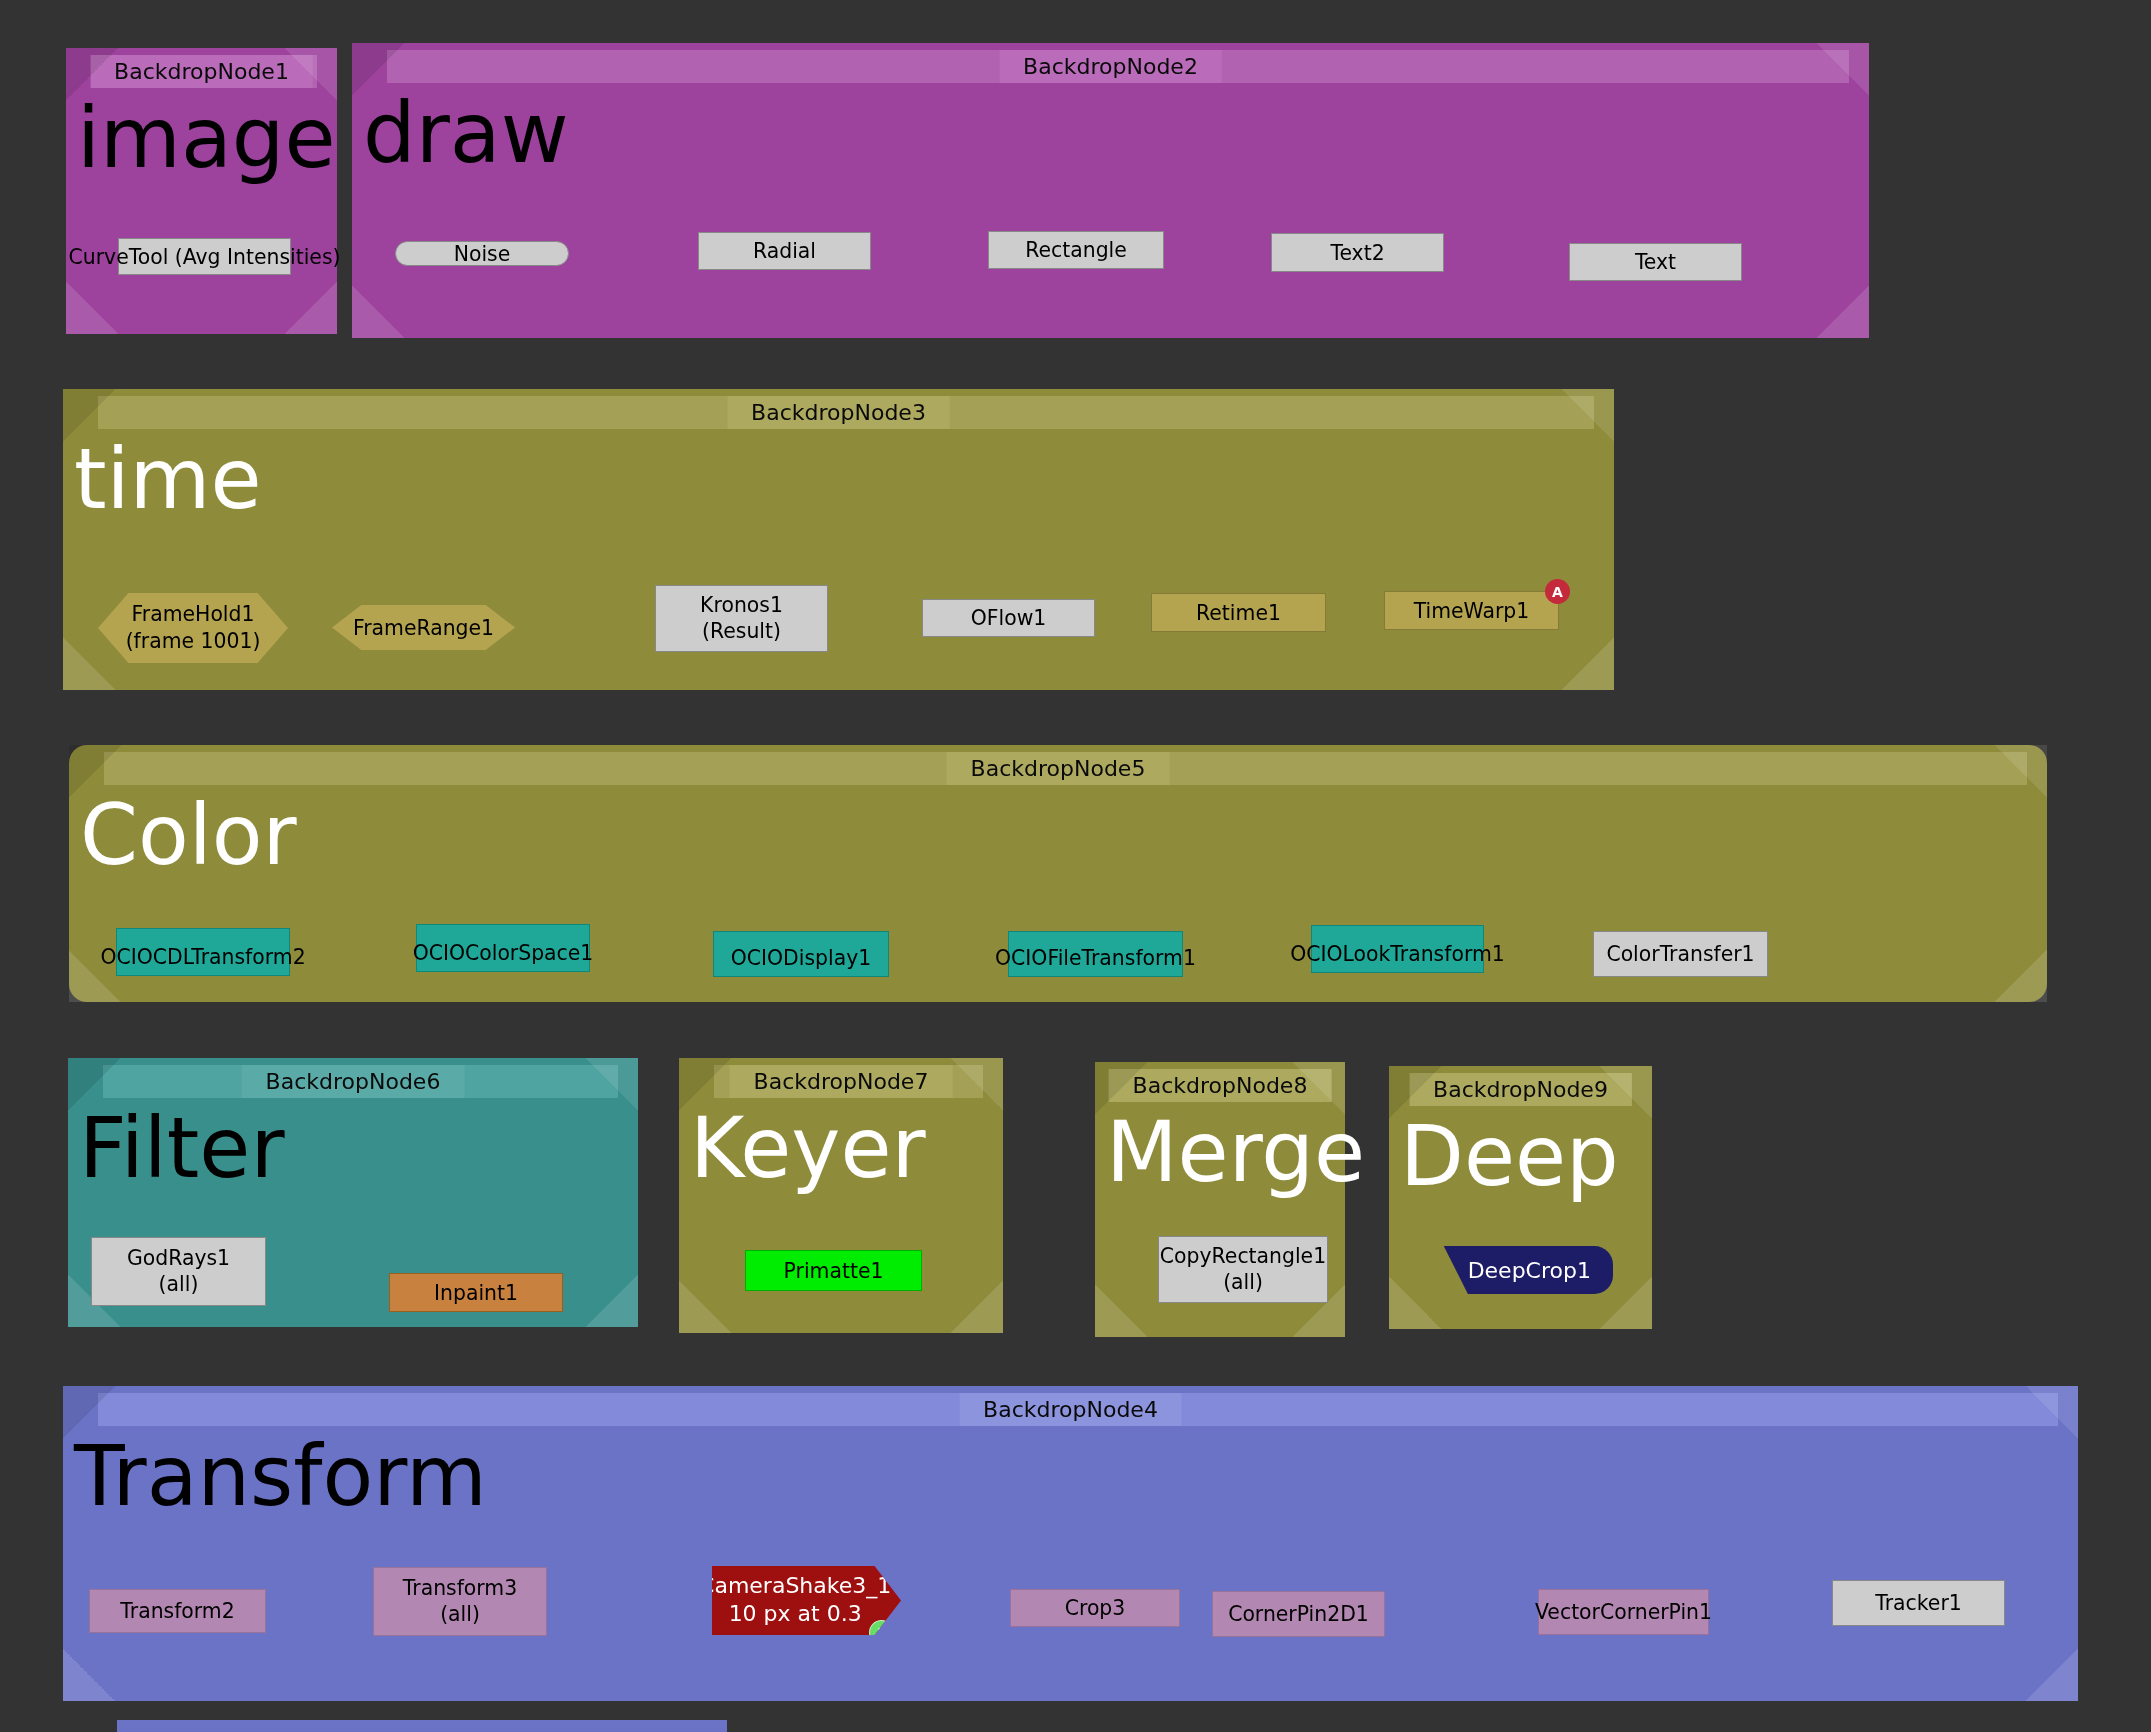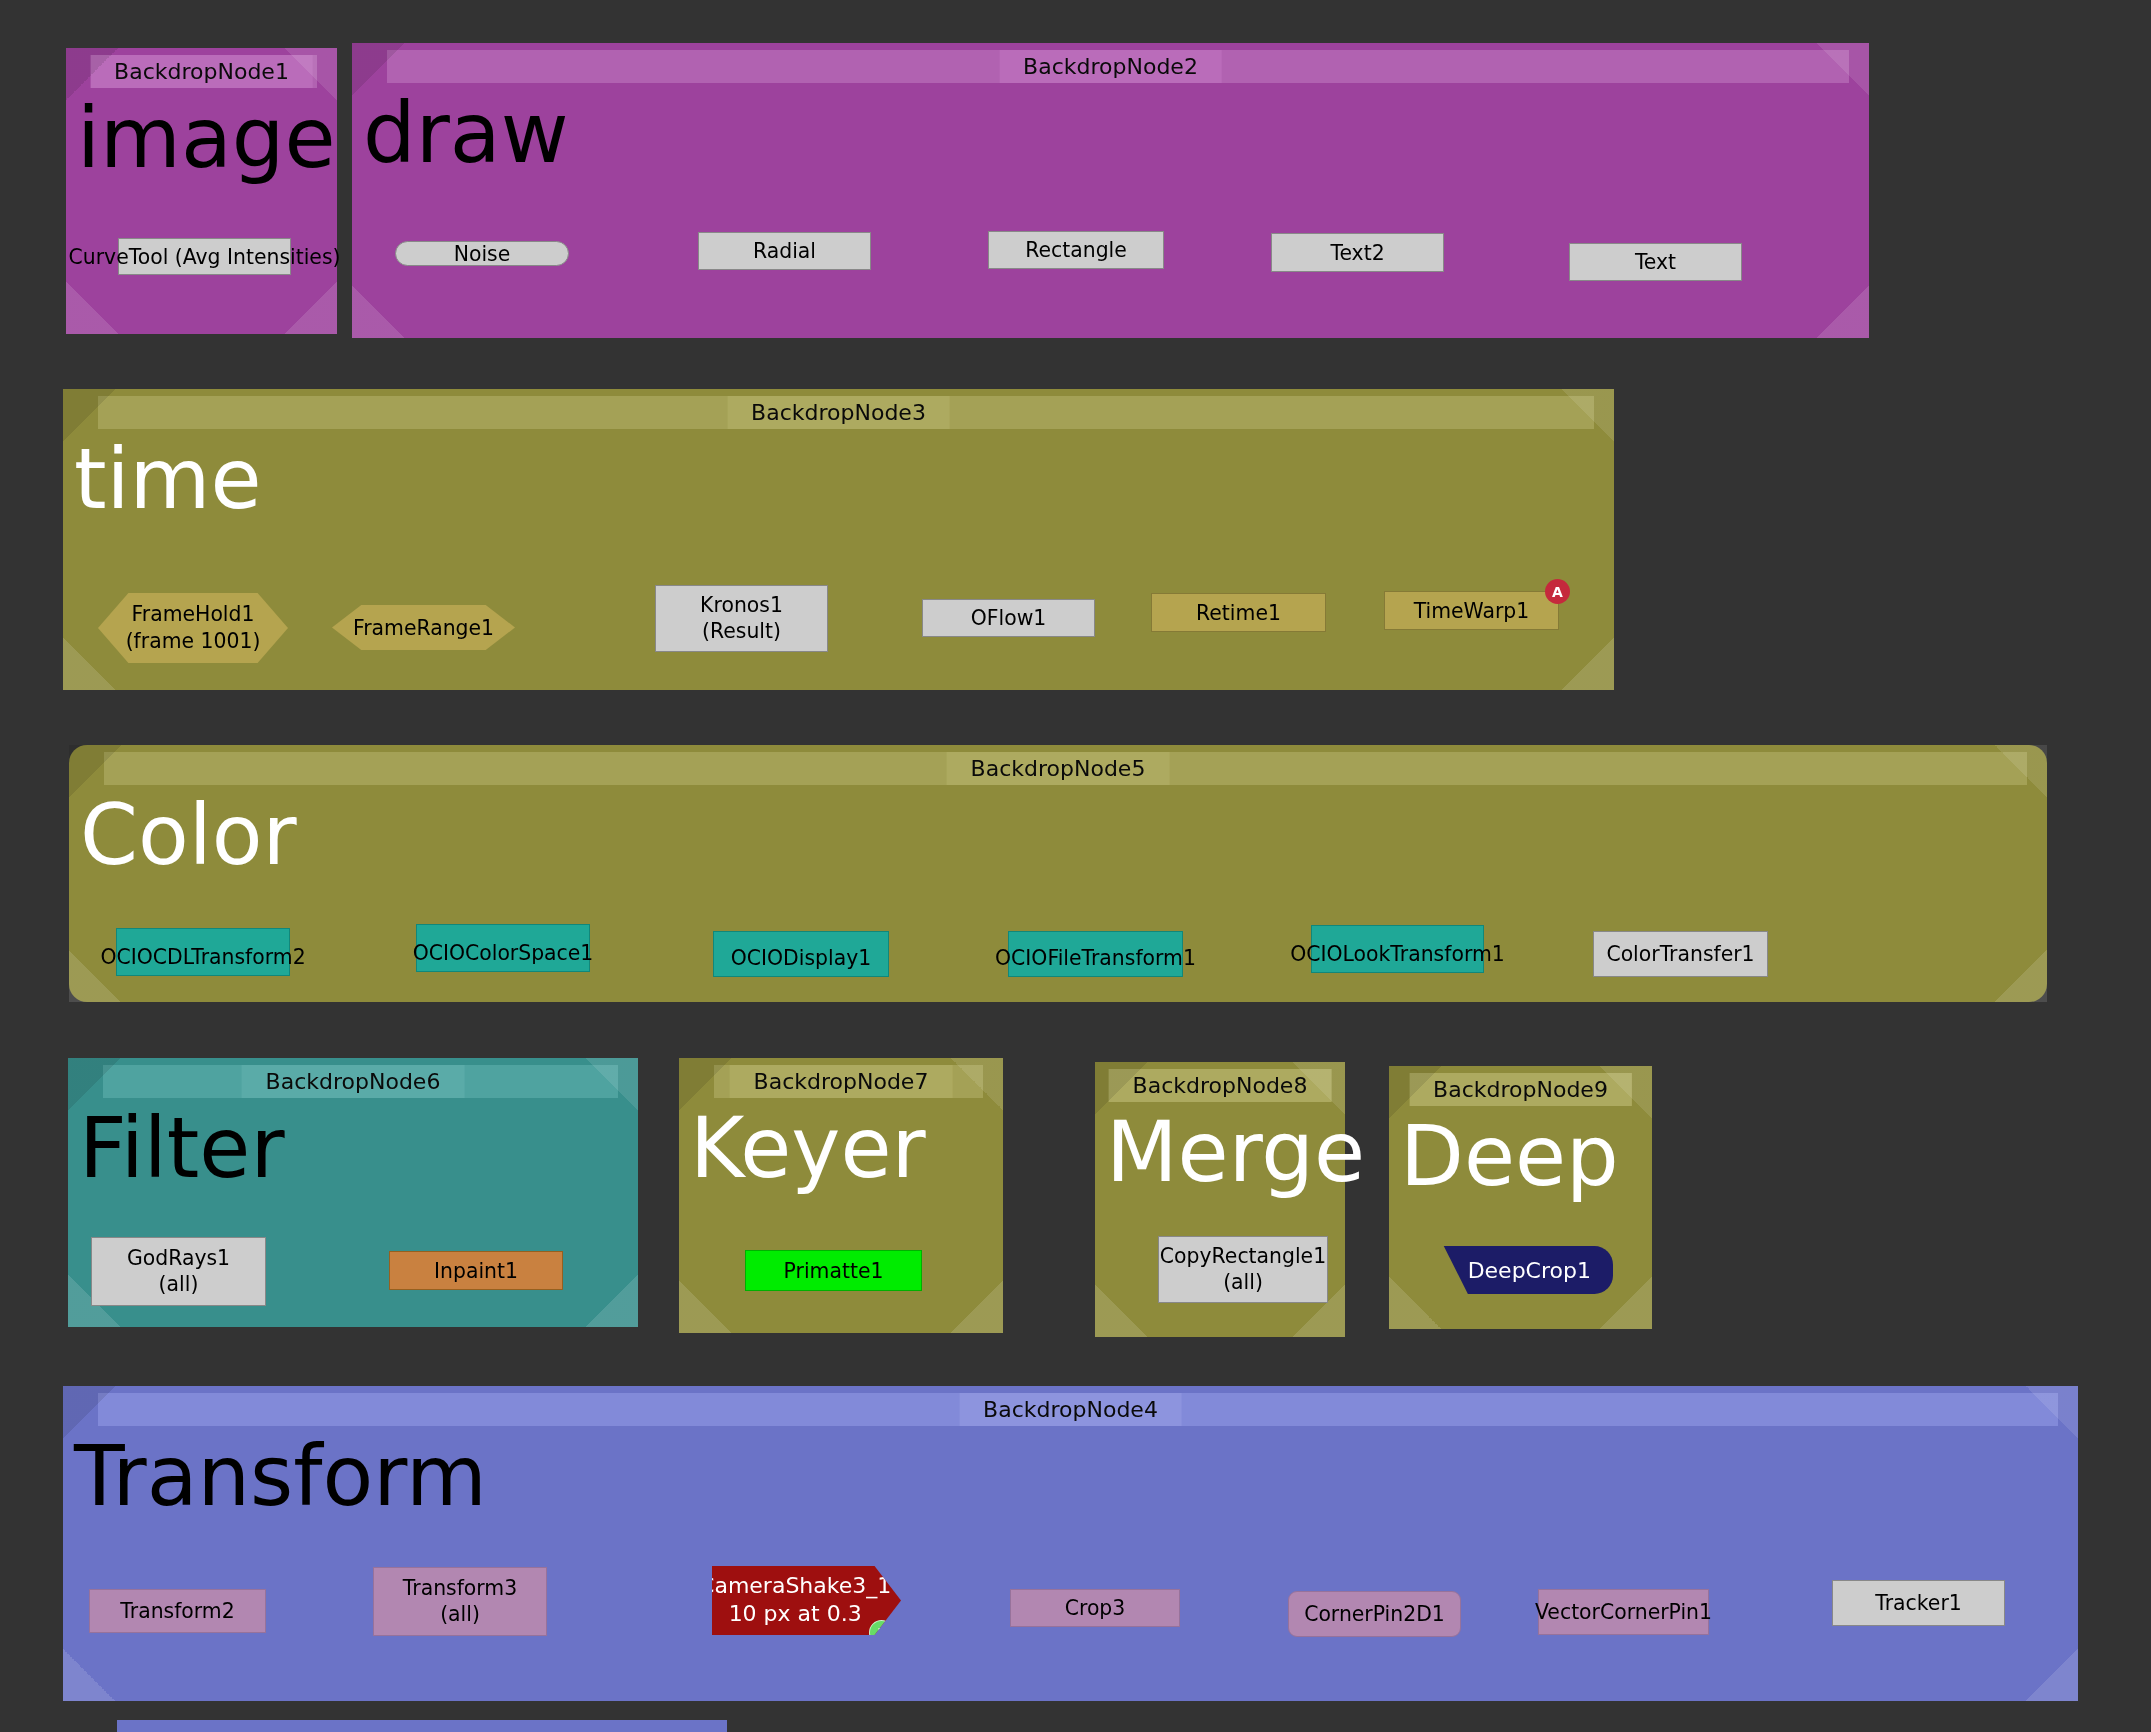--- a/index.html
+++ b/index.html
@@ -64,21 +64,21 @@
   .nlines {
     position:absolute; left:50%; top:50%; transform:translate(-50%,-50%);
     display:flex; flex-direction:column; align-items:center;
     font-size:20.4px; line-height:1.3; white-space:nowrap; text-align:center; color:#000;
   }
   .t-white .nlabel, .t-white .nlines { color:#ffffff; }
 
   .n-gray   { background:var(--c-node_gray);   border-color:var(--c-node_gray_border); }
   .n-olive  { background:var(--c-node_olive);  border-color:var(--c-node_olive_border); }
   .n-teal   { background:var(--c-node_teal);   border-color:var(--c-node_teal_border); }
-  .n-orange { background:var(--c-node_orange); border-color:var(--c-node_orange_border); }
+  .n-orange { background:var(--c-node_orange); border-color:var(--c-node_orange_border);margin-top:22px; }
   .n-green  { background:var(--c-node_green);  border-color:var(--c-node_green_border); }
   .n-mauve  { background:var(--c-node_mauve);  border-color:var(--c-node_mauve_border); }
 
   .node-hex {
     position:absolute; z-index:4; border:none;
     background:var(--c-node_olive);
     clip-path:polygon(16% 0,84% 0,100% 50%,84% 100%,16% 100%,0 50%);
     filter:drop-shadow(0 0 0.9px var(--c-node_olive_border));
   }
   .node-pennant {
@@ -268,21 +268,21 @@
     <div class="node-pennant t-white" style="left:649px;top:180px;width:189px;height:69px;">
       <span class="nlines">
           <span>CameraShake3_1</span>
           <span>10 px at 0.3</span>
         </span>
       <span class="badge badge-green">E</span>
     </div>
     <div class="node n-mauve" style="left:947px;top:203px;width:170px;height:38px;">
       <span class="nlabel">Crop3</span>
     </div>
-    <div class="node n-mauve" style="left:1225px;top:205px;width:173px;height:46px;border-radius:9px;">
+    <div class="node n-mauve" style="left:1149px;top:205px;width:173px;height:46px;">
       <span class="nlabel">CornerPin2D1</span>
     </div>
     <div class="node n-mauve" style="left:1475px;top:203px;width:171px;height:46px;">
       <span class="nlabel">VectorCornerPin1</span>
     </div>
     <div class="node n-gray" style="left:1769px;top:194px;width:173px;height:46px;">
       <span class="nlabel">Tracker1</span>
     </div>
   </div>
 

